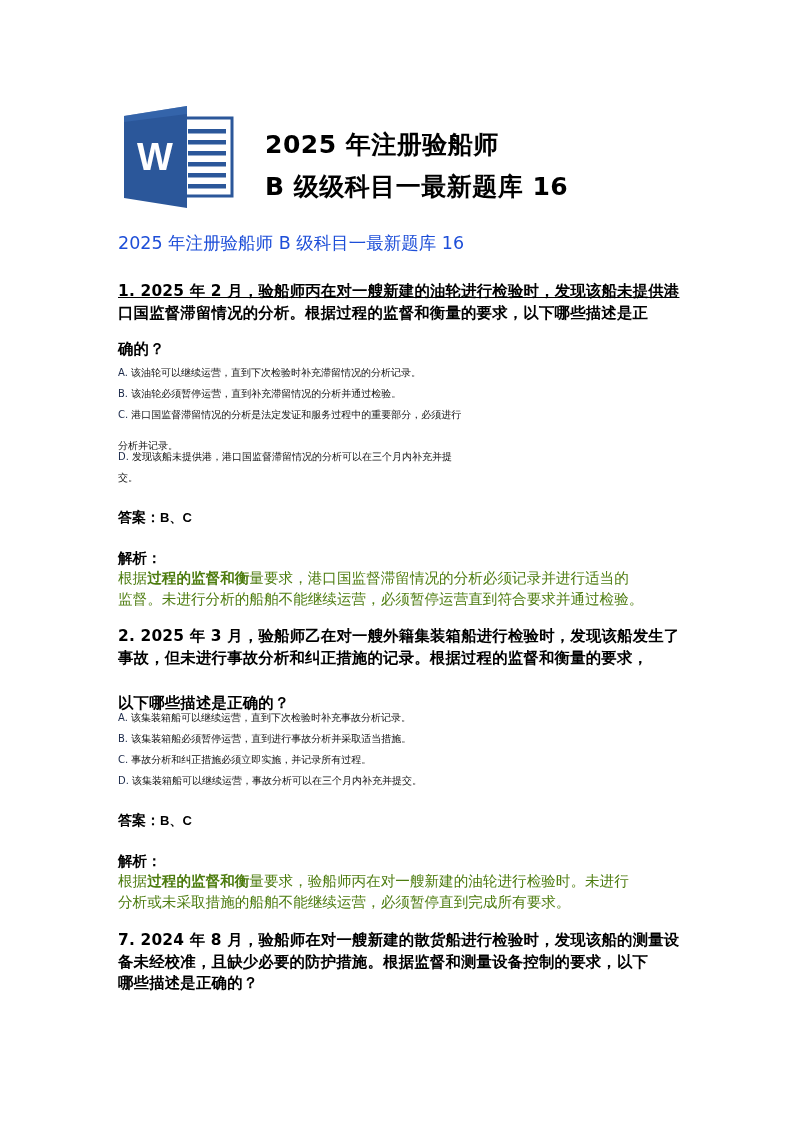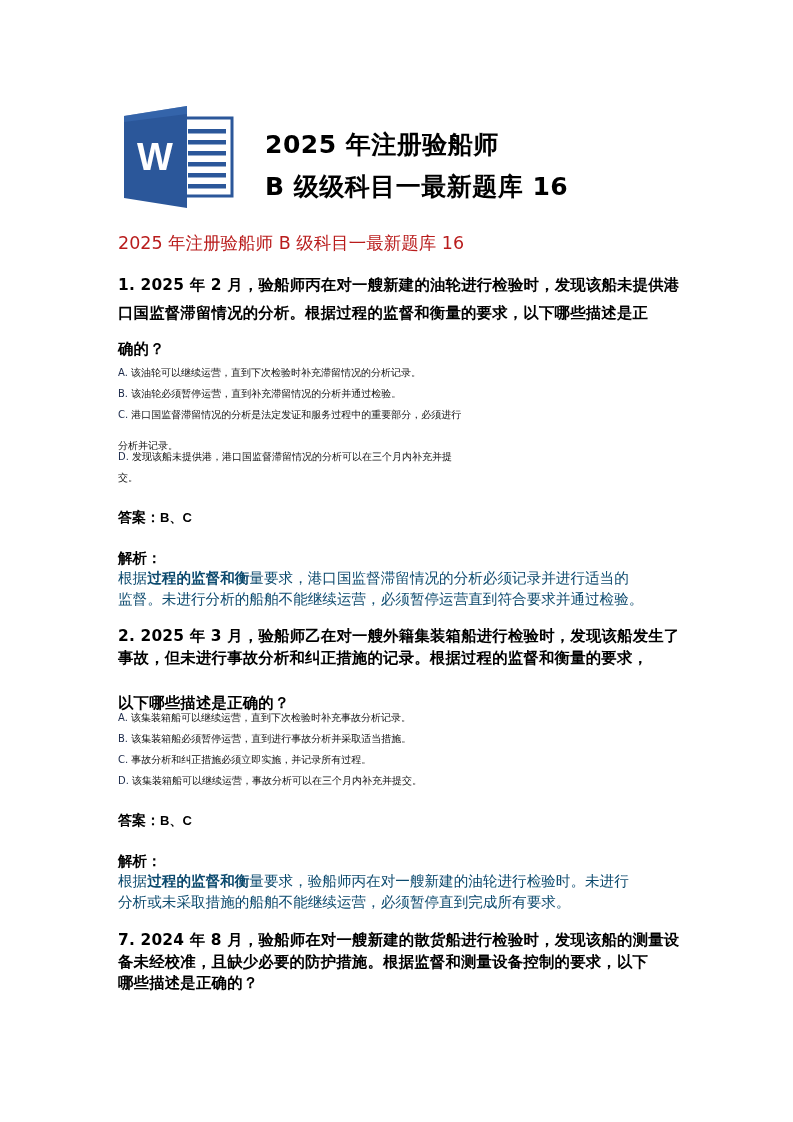--- a/index.html
+++ b/index.html
@@ -1,29 +1,29 @@
 <!DOCTYPE html>
 <html><head>
 <meta charset="utf-8">
 <style>
   html, body { margin: 0; padding: 0; background: #ffffff; }
   body { width: 793px; height: 1122px; position: relative; overflow: hidden;
          font-family: "DejaVu Sans", "Liberation Sans", sans-serif; color: #000; }
   .abs { position: absolute; }
   .word-icon { left: 124px; top: 106px; width: 110px; height: 102px; }
   .title-big { left: 265px; font-size: 25px; font-weight: bold; line-height: 30px; white-space: nowrap; letter-spacing: 0.5px; }
-  .subtitle { left: 118px; top: 231px; font-size: 17.5px; line-height: 24px; white-space: nowrap; color: #b91c1c; }
+  .subtitle { left: 118px; top: 231px; font-size: 17.5px; line-height: 24px; white-space: nowrap; color: #1d4ed8; }
   .line { position: absolute; left: 118px; white-space: nowrap; line-height: 21px; }
   .q { font-size: 15.4px; font-weight: bold; letter-spacing: 0.2px; }
   .opt { font-size: 10px; color: #111; }
   .opt .letter { color: #1c2a4a; }
   .ans { font-size: 14px; font-weight: bold; }
   .ans .val { font-family: "Liberation Sans", sans-serif; font-size: 13px; }
   .exlabel { font-size: 14.5px; font-weight: bold; }
-  .ex { font-size: 14.6px; color: #0c4a6e; }
+  .ex { font-size: 14.6px; color: #4d7c0f; }
   .ex b { font-weight: bold; }
 </style>
 </head>
 <body>
 
 <div class="abs word-icon">
   <svg width="110" height="102" viewBox="0 0 110 102">
 
     <rect x="58" y="12" width="50" height="78" fill="#ffffff" stroke="#2b579a" stroke-width="3"></rect>
     <g fill="#2b579a">
@@ -40,21 +40,21 @@
     <text x="31" y="64" text-anchor="middle" font-family="Liberation Sans, sans-serif" font-weight="bold" font-size="38" fill="#ffffff">W</text>
   </svg>
 </div>
 
 <div class="abs title-big" style="top:130px;">2025 年注册验船师</div>
 <div class="abs title-big" style="top:172px;">B 级级科目一最新题库 16</div>
 
 <div class="abs subtitle">2025 年注册验船师 B 级科目一最新题库 16</div>
 
 <div>
-  <div class="line q" style="top:275px;">1. 2025 年 2 月，验船师丙在对一艘新建的油轮进行检验时，发现该船未提供港</div>
+  <div class="line q" style="top:281px;text-decoration:underline;">1. 2025 年 2 月，验船师丙在对一艘新建的油轮进行检验时，发现该船未提供港</div>
   <div class="line q" style="top:303px;">口国监督滞留情况的分析。根据过程的监督和衡量的要求，以下哪些描述是正</div>
   <div class="line q" style="top:339px;">确的？</div>
 
   <div class="line opt" style="top:362px;"><span class="letter">A.</span> <span>该油轮可以继续运营，直到下次检验时补充滞留情况的分析记录。</span></div>
   <div class="line opt" style="top:383px;"><span class="letter">B.</span> <span>该油轮必须暂停运营，直到补充滞留情况的分析并通过检验。</span></div>
   <div class="line opt" style="top:404px;"><span class="letter">C.</span> <span>港口国监督滞留情况的分析是法定发证和服务过程中的重要部分，必须进行</span></div>
   <div class="line opt" style="top:435px;">分析并记录。</div>
   <div class="line opt" style="top:446px;"><span class="letter">D.</span> <span>发现该船未提供港，港口国监督滞留情况的分析可以在三个月内补充并提</span></div>
   <div class="line opt" style="top:467px;">交。</div>
 

